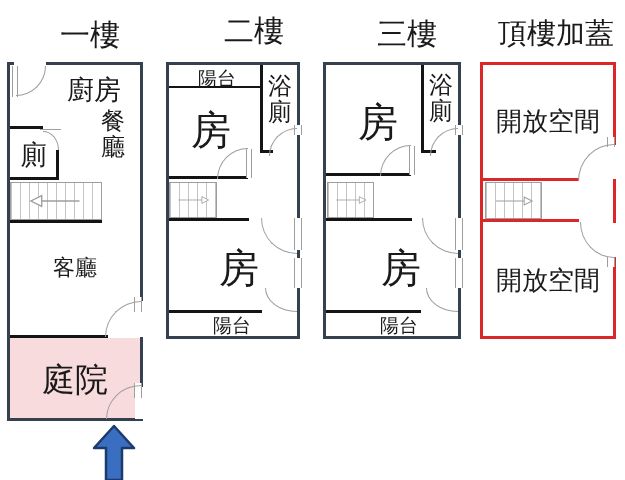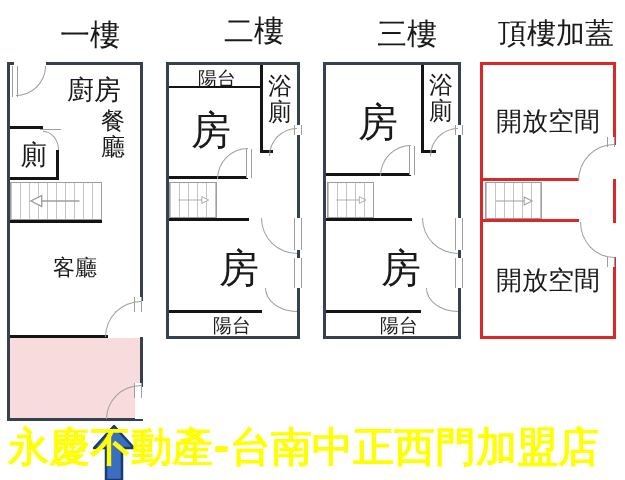--- a/index.html
+++ b/index.html
@@ -72,20 +72,21 @@
     <div class="wall" style="left:0px;top:155px;width:92px;height:3px;"></div>
 
     <div class="lbl" style="left:22px;top:188px;width:86px;font-size:22px;">客廳</div>
 
     <div class="wall" style="left:0px;top:270px;width:98px;height:3px;"></div>
 
     <div class="gap" style="left:125px;top:236px;width:8px;height:36px;"></div>
     <div class="jamb" style="left:124px;top:232px;width:8px;height:15px;"></div>
     <div class="arc arc-tl" style="left:95px;top:236px;width:36px;height:36px;"></div>
 
+    <div class="lbl" style="left:22px;top:293px;width:86px;font-size:33px;">庭院</div>
 
     <div class="gap" style="left:125px;top:322px;width:8px;height:32px;"></div>
     <div class="jamb" style="left:124px;top:318px;width:8px;height:15px;"></div>
     <div class="arc arc-tl" style="left:96px;top:320px;width:35px;height:34px;"></div>
   </div>
 
   <div class="plan" style="left:166px;top:62px;width:134px;height:277px;">
 
     <div class="wall" style="left:0px;top:21px;width:93px;height:2px;"></div>
     <div class="lbl" style="left:27px;top:1px;width:42px;font-size:19px;">陽台</div>
@@ -174,15 +175,14 @@
 
     <div class="gap" style="left:125px;top:158px;width:8px;height:34px;"></div>
     <div class="jamb" style="left:124px;top:192px;width:8px;height:10px;"></div>
     <div class="arc arc-bl" style="left:97px;top:157px;width:34px;height:36px;"></div>
     <div class="lbl" style="left:11px;top:198px;width:108px;font-size:26px;">開放空間</div>
   </div>
 
   <svg id="uparrow" width="44" height="56" viewBox="0 0 44 56">
     <polygon points="22,2 42,24 30,24 30,56 14,56 14,24 2,24" fill="var(--blue)" stroke="var(--blue_dark)" stroke-width="2.5" stroke-linejoin="round"></polygon>
   </svg>
-  <div id="banner">永慶不動產-台南中正西門加盟店</div>
 
 </div>
 
 </body></html>

